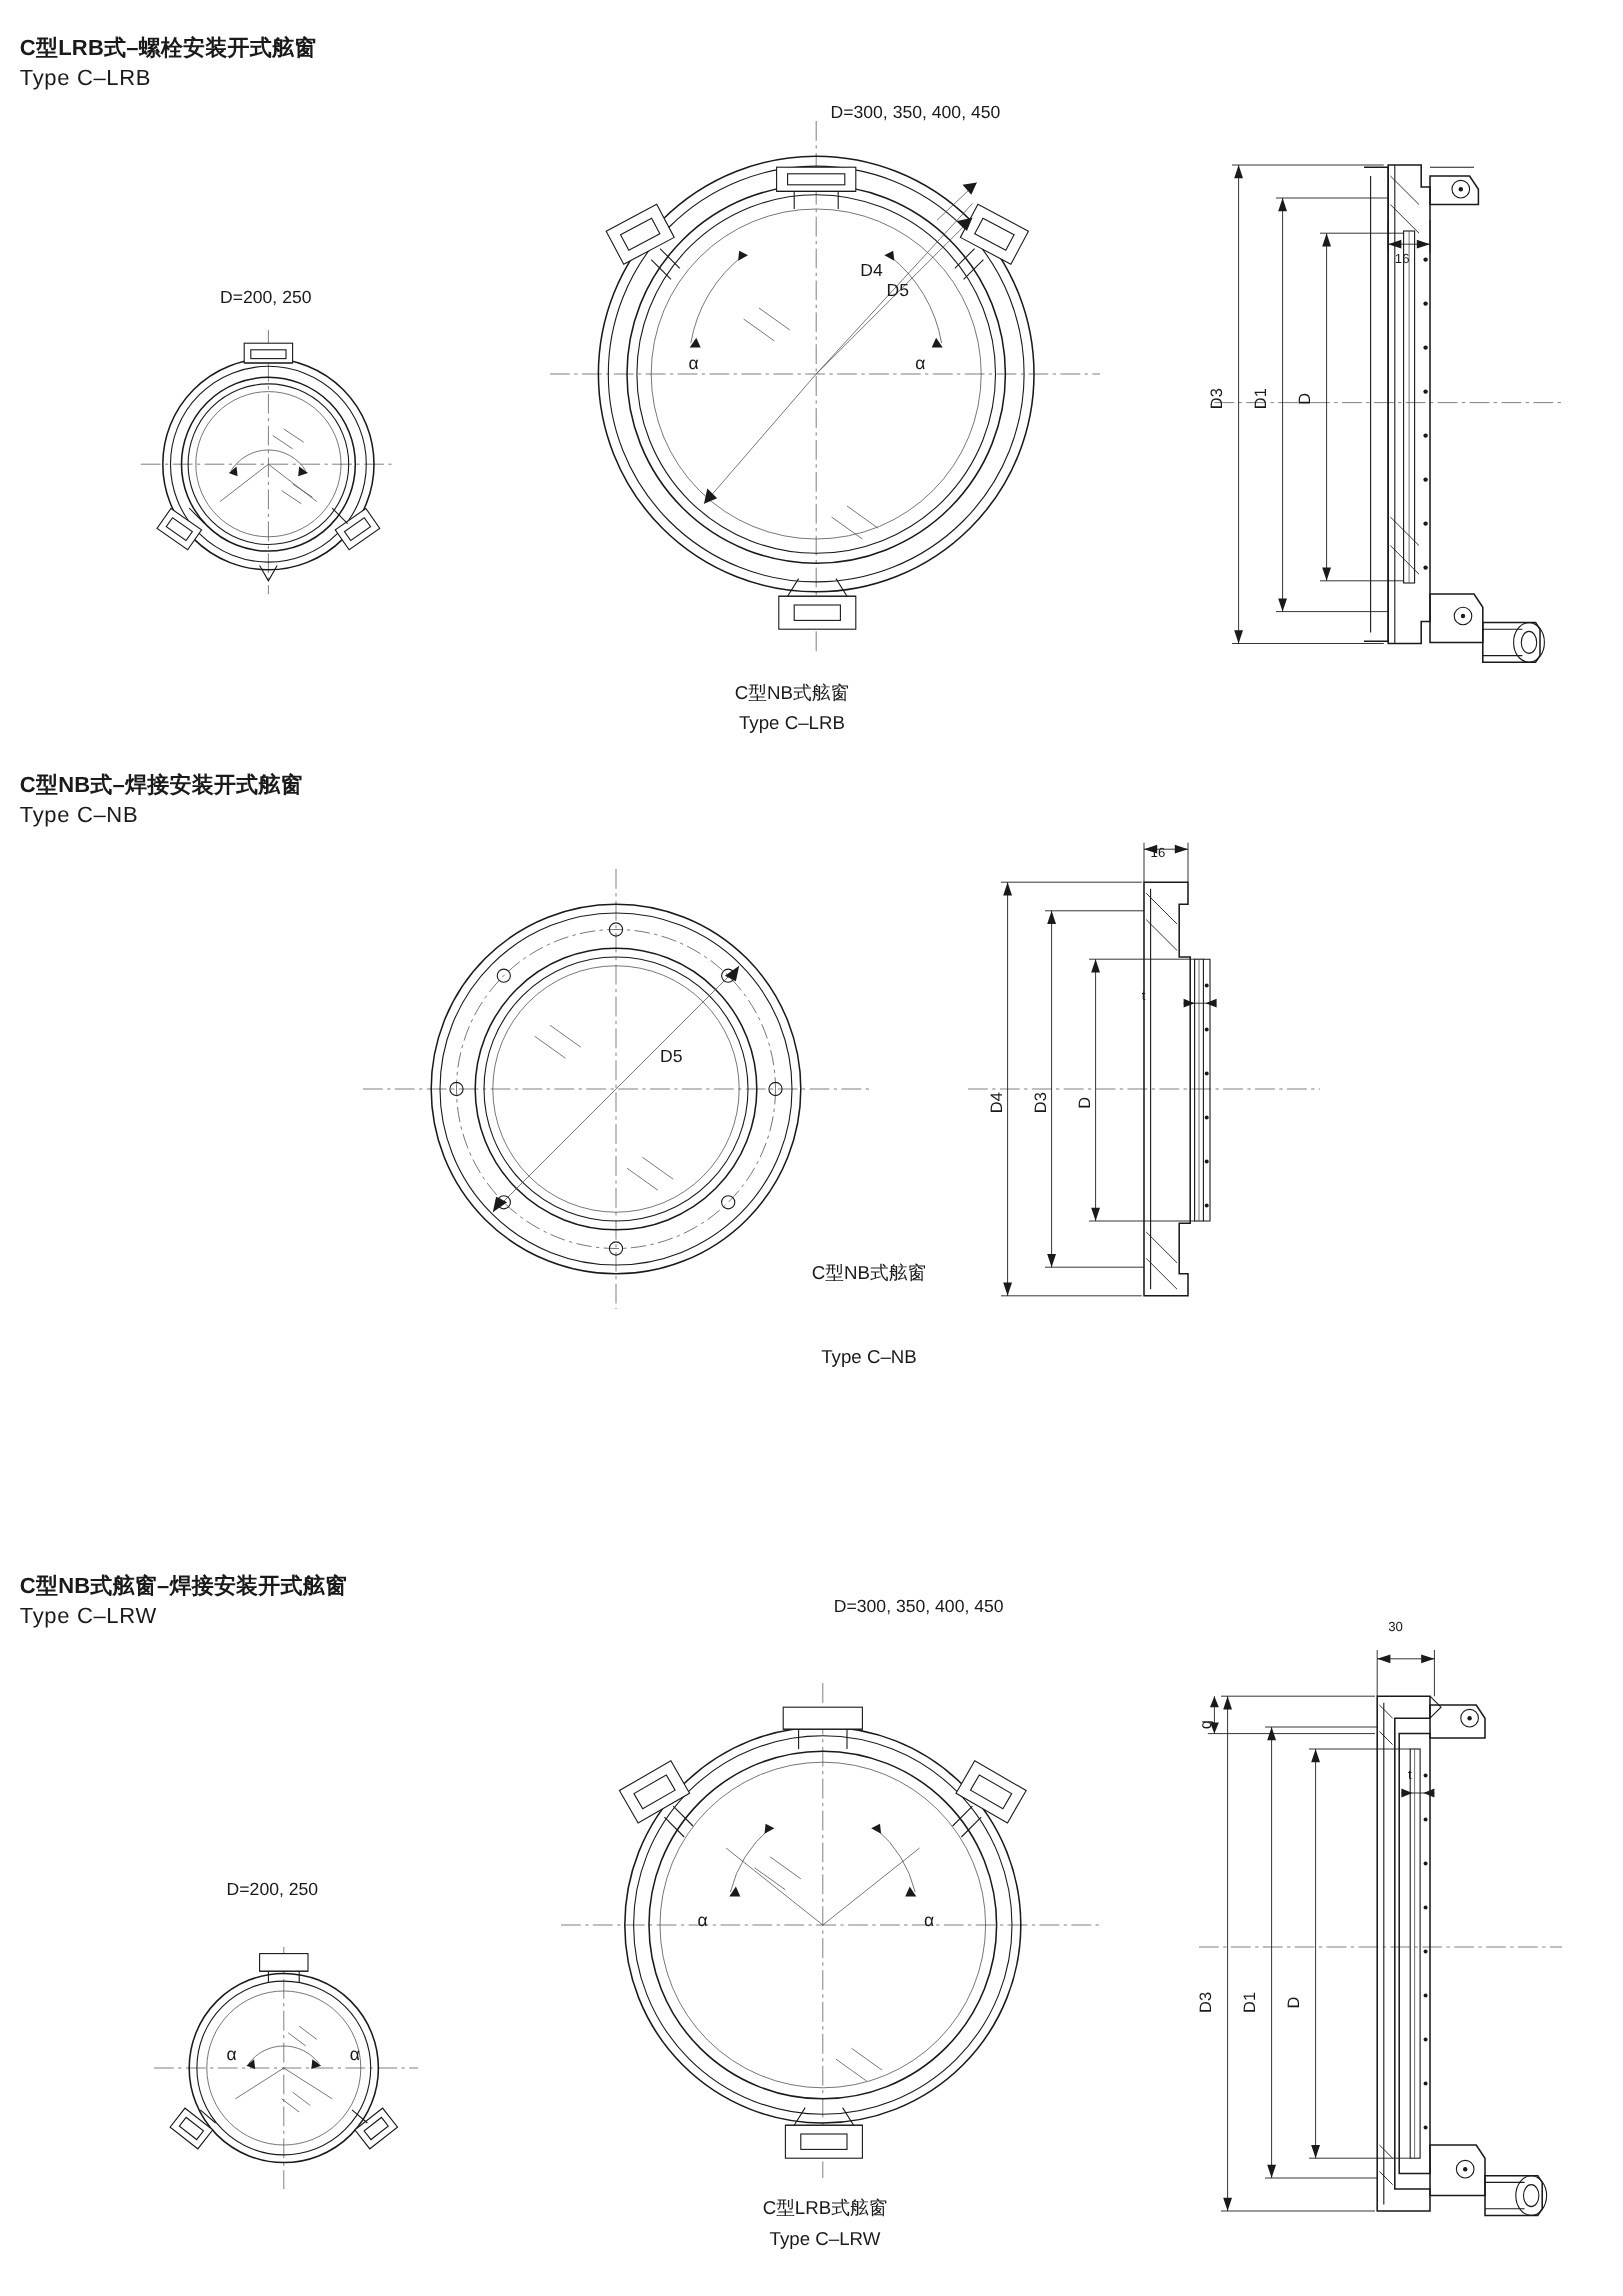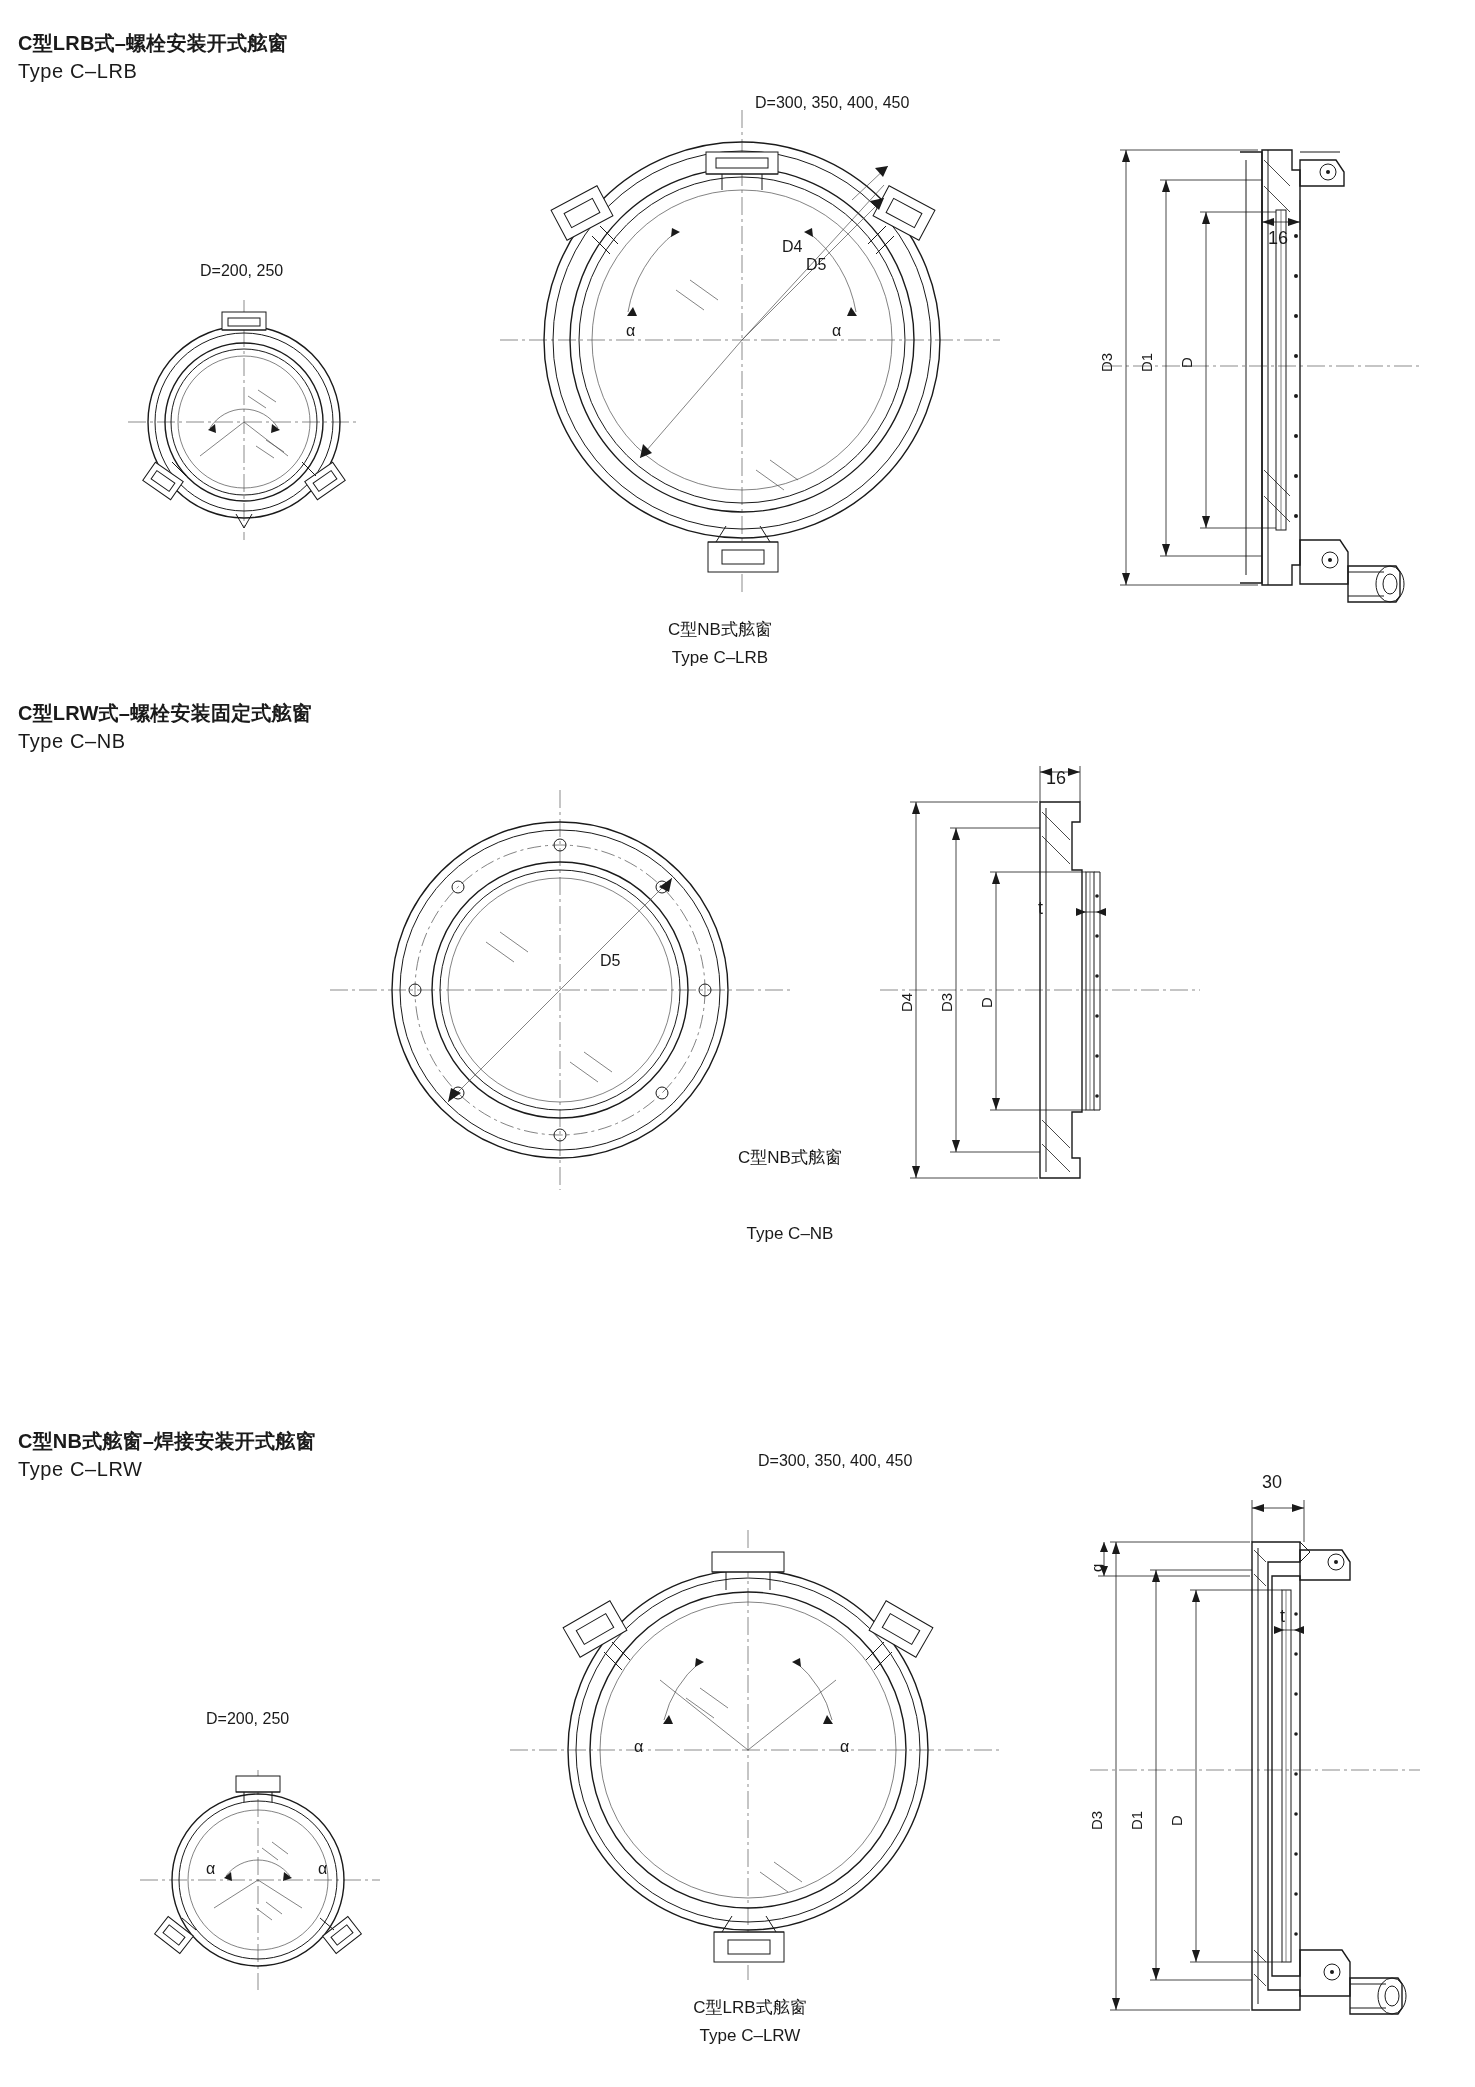--- a/index.html
+++ b/index.html
@@ -41,21 +41,21 @@
     text-align: center;
     white-space: nowrap;
   }
   .lbl {
     position: absolute;
     font-size: 16px;
     white-space: nowrap;
   }
   .lbl-sm {
     position: absolute;
-    font-size: 18px;
+    font-size: 12px;
     white-space: nowrap;
   }
   .vlbl {
     position: absolute;
     font-size: 15px;
     white-space: nowrap;
     transform: rotate(-90deg);
     transform-origin: left top;
   }
   svg { position: absolute; overflow: visible; }
@@ -264,21 +264,21 @@
   <div class="lbl" style="left:806px; top:256px;">D5</div>
 
   <div class="vlbl" style="left:1098px; top:372px;">D3</div>
   <div class="vlbl" style="left:1138px; top:372px;">D1</div>
   <div class="vlbl" style="left:1178px; top:368px;">D</div>
   <div class="lbl-sm" style="left:1268px; top:228px;">16</div>
 
   <div class="cap" style="left:600px; top:618px; width:240px;">C型NB式舷窗</div>
   <div class="cap" style="left:600px; top:648px; width:240px;">Type C–LRB</div>
 
-  <div class="sec-title" style="left:18px; top:700px;">C型LRW式–螺栓安装固定式舷窗</div>
+  <div class="sec-title" style="left:18px; top:700px;">C型NB式–焊接安装开式舷窗</div>
   <div class="sec-subtitle" style="left:18px; top:730px;">Type C–NB</div>
 
   <svg class="draw" width="1475" height="600" viewBox="0 0 1475 600" style="top:760px;">
 
     <g>
       <line class="ctr" x1="330" y1="230" x2="790" y2="230"></line>
       <line class="ctr" x1="560" y1="30" x2="560" y2="430"></line>
       <circle class="med" cx="560" cy="230" r="168"></circle>
       <circle class="thin" cx="560" cy="230" r="160"></circle>
       <circle class="hair" cx="560" cy="230" r="145" stroke-dasharray="14 4 3 4"></circle>

